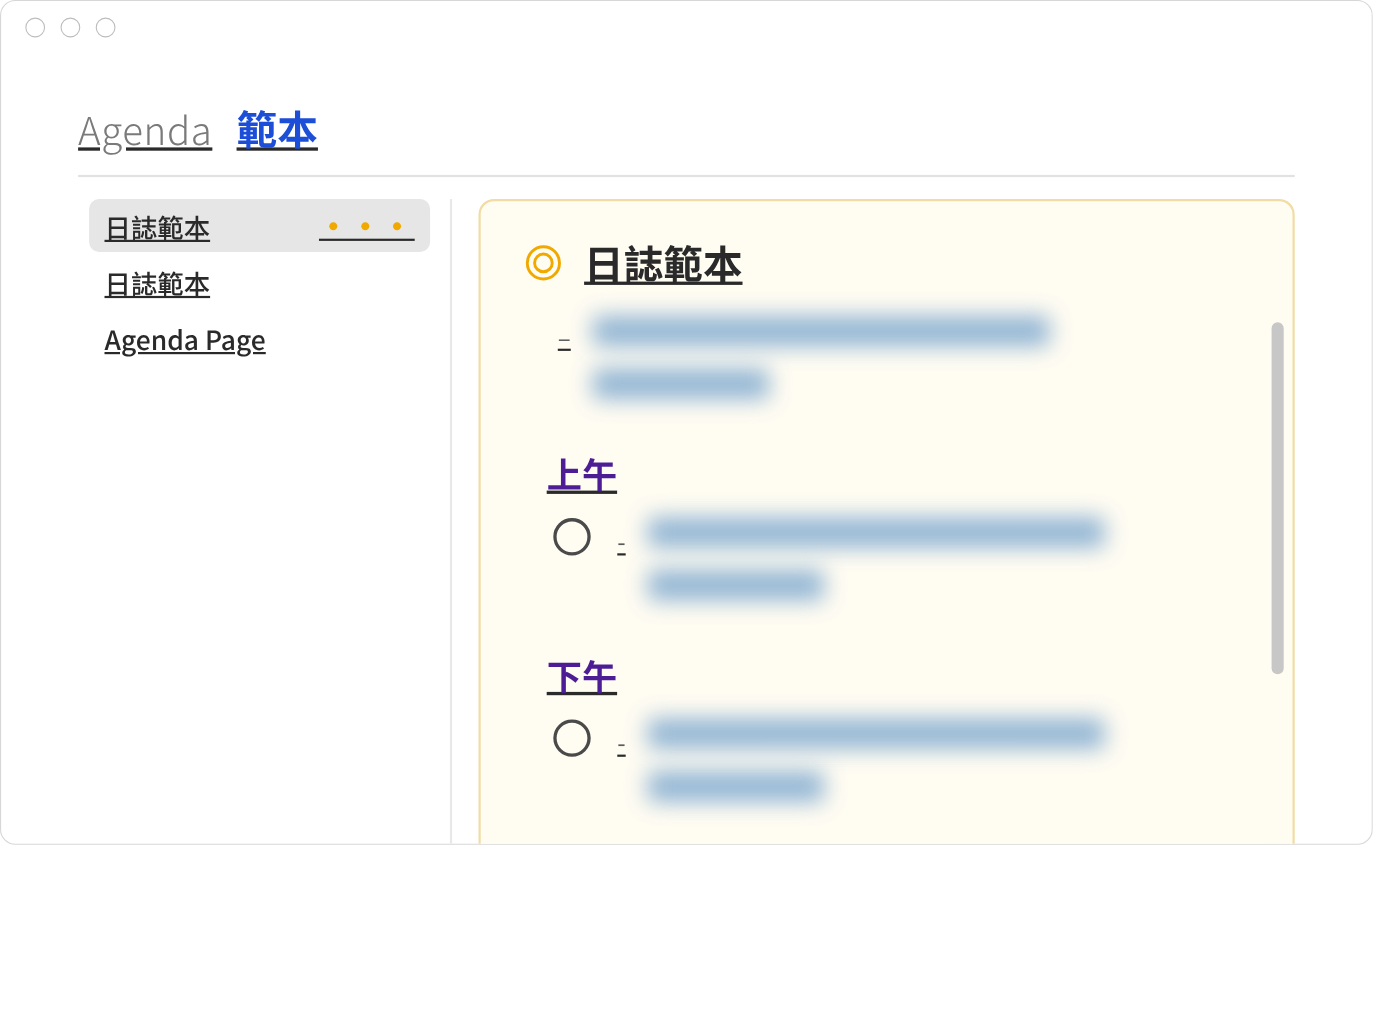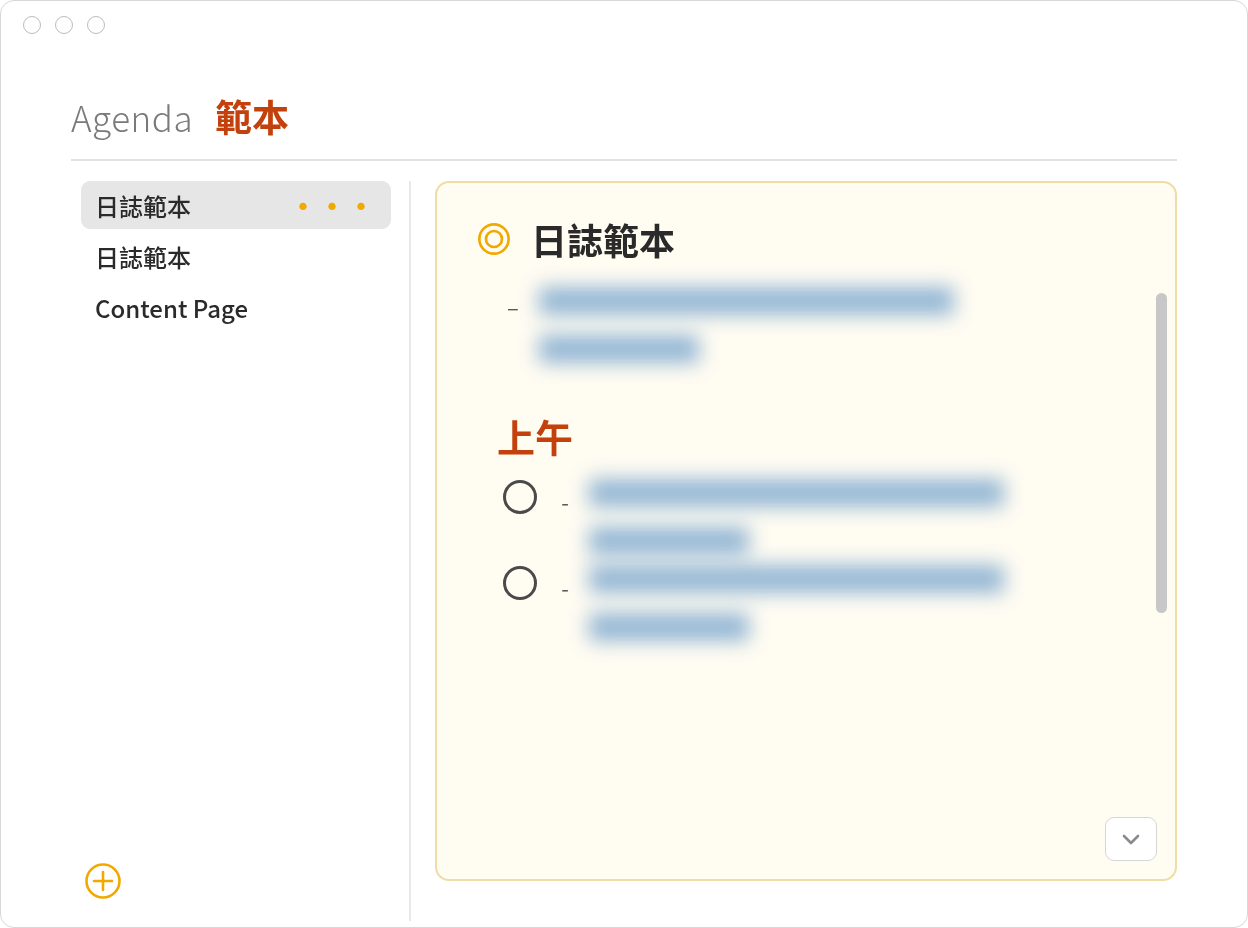--- a/index.html
+++ b/index.html
@@ -6,26 +6,27 @@
   html, body {
     width: 1248px;
     height: 928px;
     font-family: -apple-system, "Helvetica Neue", "PingFang TC", "Noto Sans CJK TC", sans-serif;
     background: #fff;
     color: #2a2a2a;
     overflow: hidden;
   }
   .window {
     width: 1248px;
-    height: 928px;
+    height: 768px;
     border: 1.5px solid #d7d7d7;
     border-radius: 14px;
     position: relative;
     background: #fff;
     overflow: hidden;
+    text-decoration: underline;
   }
   .titlebar {
     height: 48px;
     display: flex;
     align-items: center;
     padding-left: 22px;
     gap: 14px;
   }
   .tl-dot {
     width: 18px; height: 18px;
@@ -41,21 +42,21 @@
   }
   .header .app {
     font-size: 35px;
     font-weight: 300;
     color: #7a7a7a;
     letter-spacing: 0.5px;
   }
   .header .section {
     font-size: 37px;
     font-weight: 700;
-    color: #c2410c;
+    color: #1d4ed8;
   }
   .divider {
     margin: 0 70px;
     border: none;
     border-top: 2px solid #e2e2e2;
   }
   .body {
     display: flex;
     padding: 20px 70px 0 80px;
     height: 760px;
@@ -149,23 +150,23 @@
   }
   .blurred {
     height: 28px;
     background: #7fa9cf;
     border-radius: 3px;
     filter: blur(10px);
     opacity: 0.85;
   }
   .blurred.line2 { margin-top: 20px; margin-left: 0; }
   .section-h {
-    font-size: 38px;
+    font-size: 32px;
     font-weight: 700;
-    color: #c2410c;
+    color: #4c1d95;
     margin-top: 45px;
     margin-left: 20px;
     margin-bottom: 16px;
   }
   .check-row {
     display: flex;
     align-items: flex-start;
     gap: 22px;
     padding-left: 26px;
     margin-bottom: 10px;
@@ -232,21 +233,21 @@
       <div class="side-list">
         <div class="side-item selected">
           <span>日誌範本</span>
           <span class="dots">•••</span>
         </div>
         <div class="side-item">
           <span>日誌範本</span>
 
         </div>
         <div class="side-item">
-          <span>Content Page</span>
+          <span>Agenda Page</span>
 
         </div>
       </div>
 
       <div class="add-btn">
         <svg width="38" height="38" viewBox="0 0 38 38">
           <circle cx="19" cy="19" r="16.5" fill="none" stroke="#f1a900" stroke-width="2.6"></circle>
           <line x1="19" y1="10" x2="19" y2="28" stroke="#f1a900" stroke-width="2.6" stroke-linecap="round"></line>
           <line x1="10" y1="19" x2="28" y2="19" stroke="#f1a900" stroke-width="2.6" stroke-linecap="round"></line>
         </svg>
@@ -277,20 +278,21 @@
           <div class="check-circle"></div>
           <div class="check-content">
             <div class="dash">-</div>
             <div class="blurred-col">
               <div class="blurred" style="width:415px"></div>
               <div class="blurred line2" style="width:160px"></div>
             </div>
           </div>
         </div>
 
+        <div class="section-h">下午</div>
         <div class="check-row">
           <div class="check-circle"></div>
           <div class="check-content">
             <div class="dash">-</div>
             <div class="blurred-col">
               <div class="blurred" style="width:415px"></div>
               <div class="blurred line2" style="width:160px"></div>
             </div>
           </div>
         </div>

